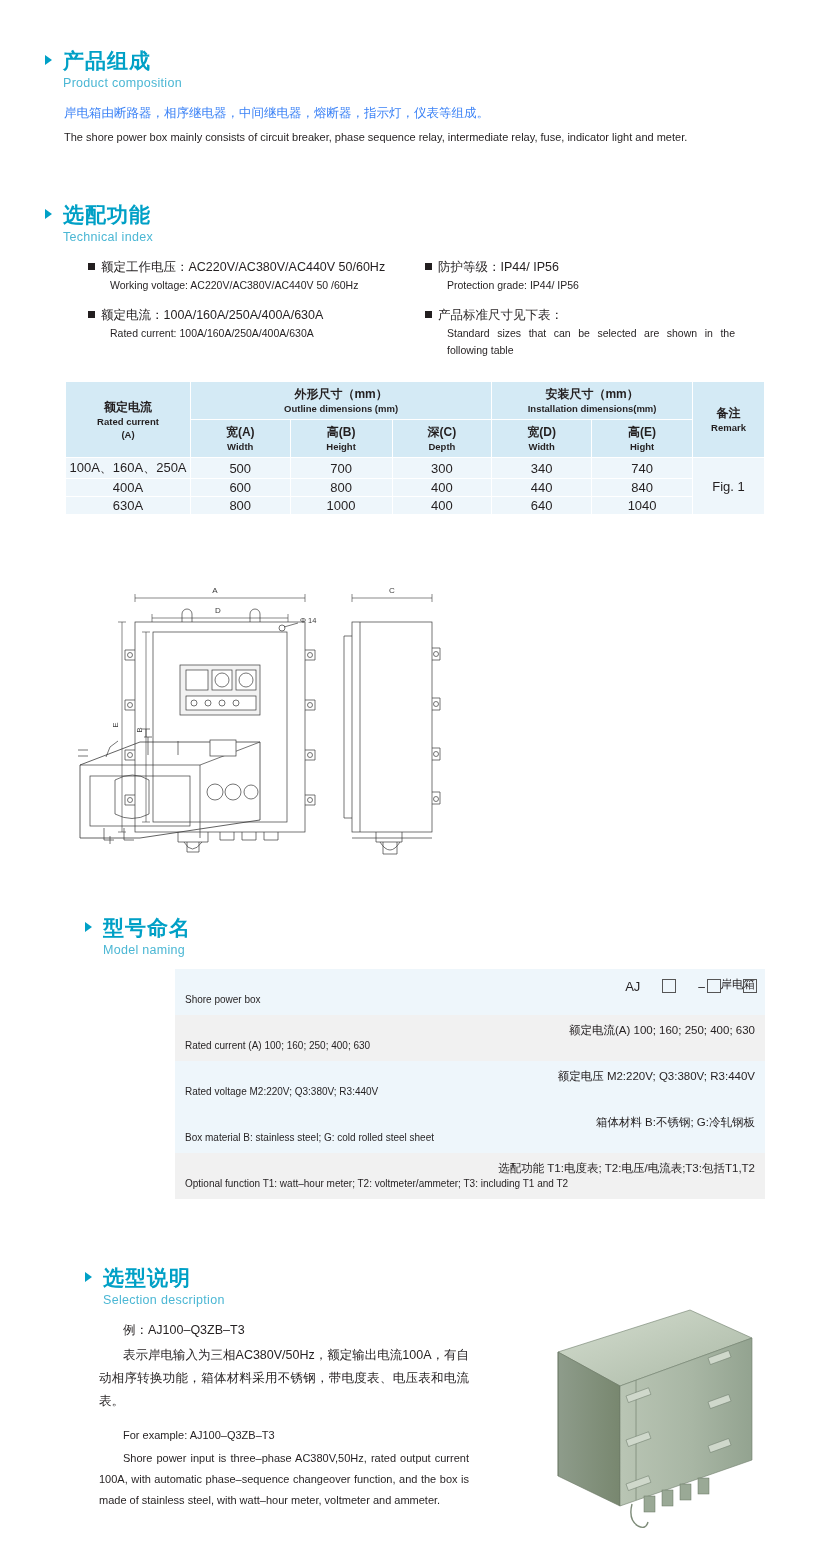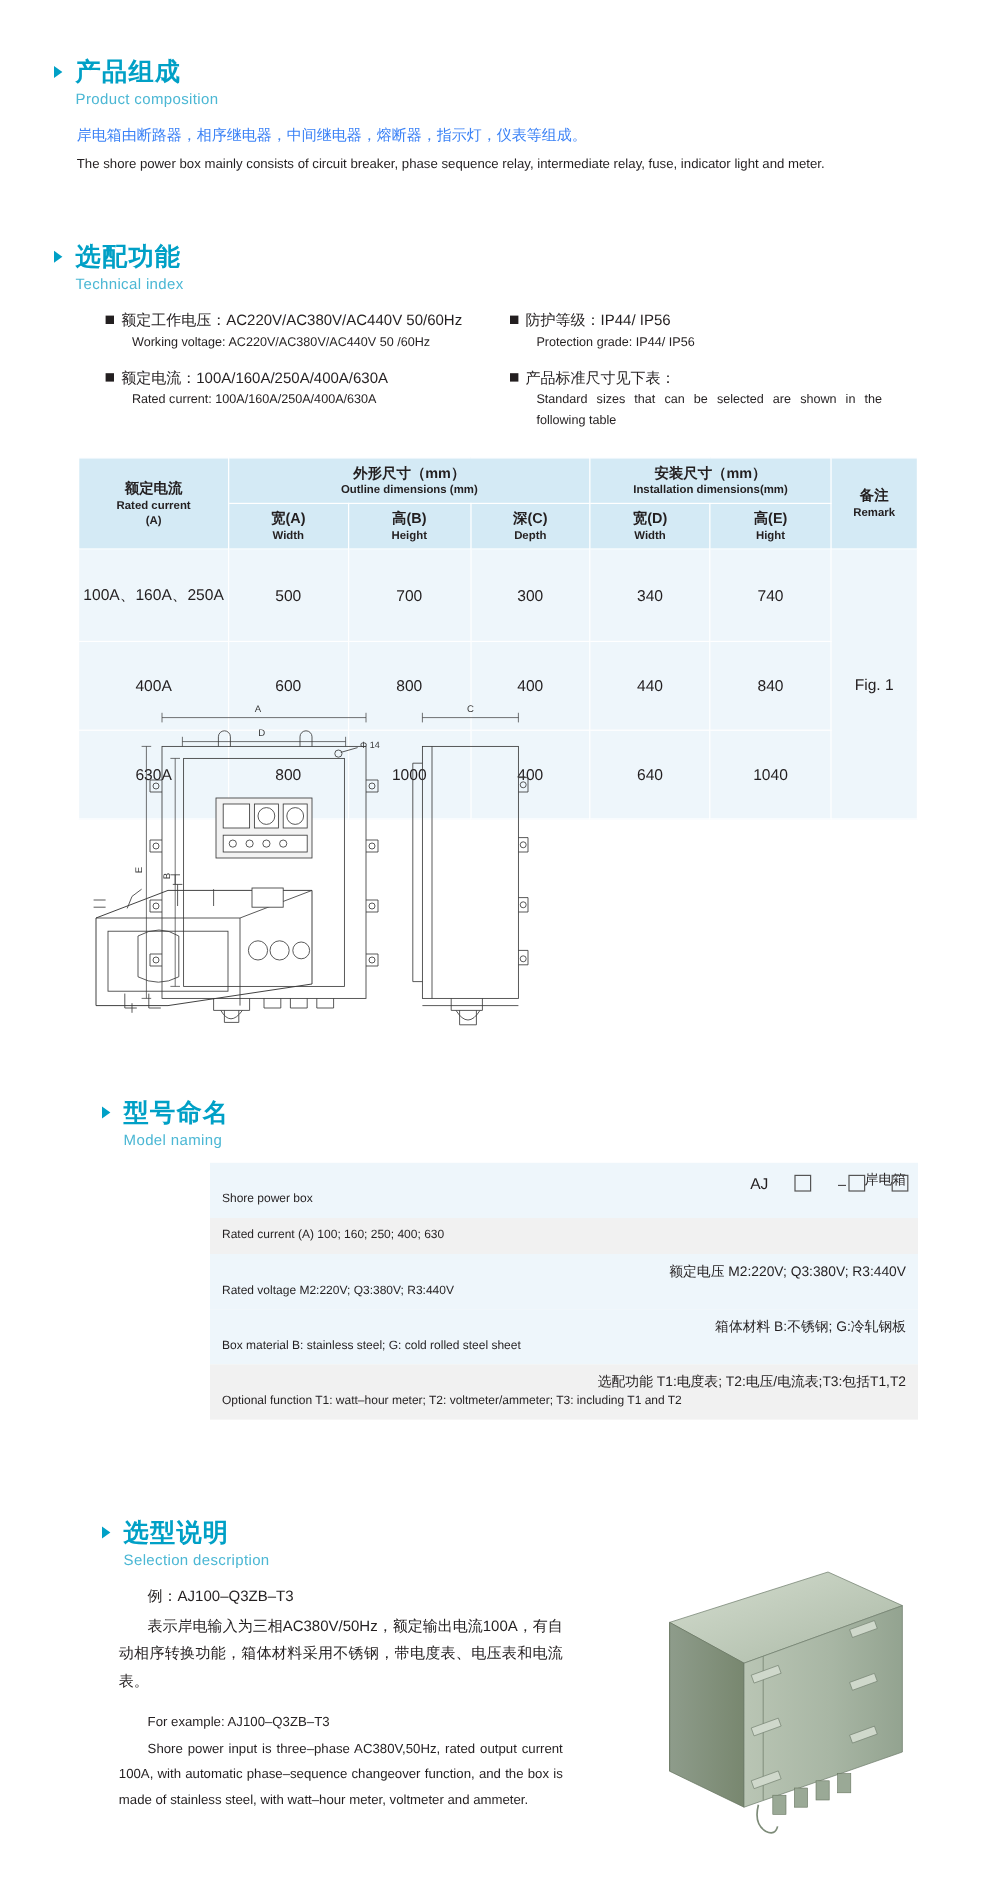--- a/index.html
+++ b/index.html
@@ -51,21 +51,21 @@
     position:absolute; border-collapse:collapse;
     left:65px; top:381px; width:700px;
     background:#eef6fb;
   }
   table.spec th, table.spec td {
     border:1px solid #ffffff;
     text-align:center;
     color:#231f20;
   }
   table.spec thead th { background:#d4eaf5; padding:4px 2px; }
-  table.spec tbody td { background:#eef6fb; padding:29px 2px; }
+  table.spec tbody td { background:#eef6fb; padding:1px 2px; }
   .th-cn { font-size:12px; line-height:16px; display:block; }
   .th-en { font-size:9.5px; line-height:13px; display:block; }
   .td-main { font-size:13px; }
 
   
   .drawing { position:absolute; left:60px; top:580px; width:710px; height:290px; }
   .drawing svg { display:block; }
 
   
   .model-box { position:absolute; left:175px; top:969px; width:590px; }
@@ -308,20 +308,21 @@
 
   <div class="model-box">
     <div class="model-row lighter">
       <div class="mr-cn">岸电箱</div>
       <div class="mr-en">Shore power box</div>
       <div class="mn-codes">
         <span class="aj">AJ</span><span class="bx"></span><span class="dash">–</span><span class="bx"></span><span class="bx" style="margin-right:0"></span>
       </div>
     </div>
     <div class="model-row light">
+      <div class="mr-cn">额定电流(A)  100; 160; 250; 400; 630</div>
       <div class="mr-en">Rated current (A)  100; 160; 250; 400; 630</div>
     </div>
     <div class="model-row lighter">
       <div class="mr-cn">额定电压   M2:220V;  Q3:380V;  R3:440V</div>
       <div class="mr-en">Rated voltage   M2:220V;  Q3:380V;  R3:440V</div>
     </div>
     <div class="model-row lighter">
       <div class="mr-cn">箱体材料      B:不锈钢;  G:冷轧钢板</div>
       <div class="mr-en">Box material    B: stainless steel;  G: cold rolled steel sheet</div>
     </div>

